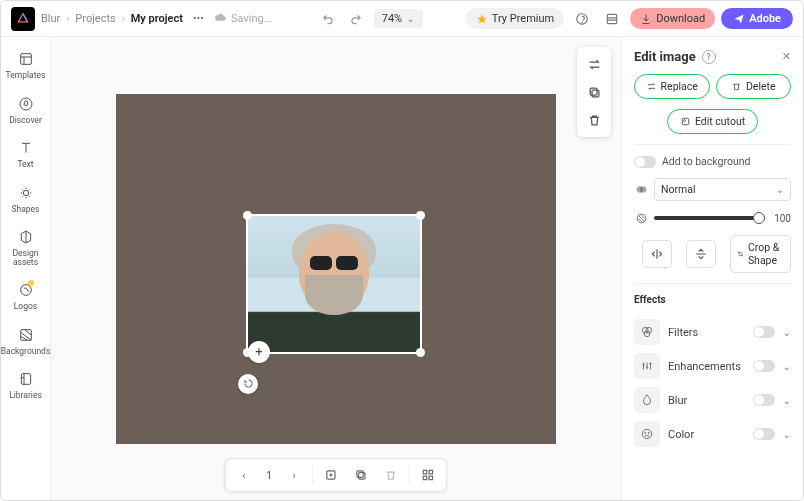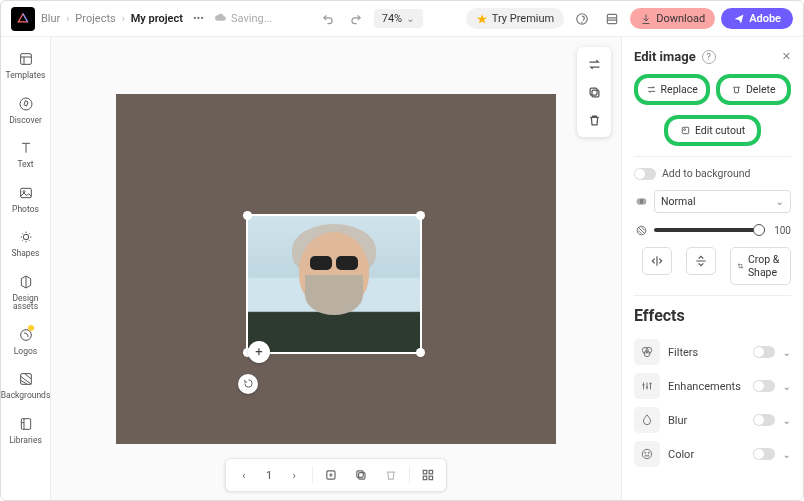--- a/index.html
+++ b/index.html
@@ -44,37 +44,37 @@
 .bottombar{position:absolute;bottom:8px;left:50%;transform:translateX(-50%);background:#fff;border:1px solid #e5e5e5;border-radius:6px;display:flex;align-items:center;padding:4px 6px;gap:6px;box-shadow:0 1px 3px rgba(0,0,0,.08);}
 .bottombar .bb{width:24px;height:24px;display:flex;align-items:center;justify-content:center;color:#666;cursor:pointer;}
 .bottombar .pg{padding:0 4px;font-size:11px;color:#555;}
 .sep{width:1px;height:18px;background:#eee;}
 .rightpanel { width: 182px; border-left: 1px solid #eee; display:flex;flex-direction:column; padding: 12px 12px 6px 12px; gap:10px; overflow:hidden;}
 .rp-head{display:flex;align-items:center;gap:6px;}
 .rp-head h3{font-size:13px;font-weight:700;}
 .rp-head .help{width:14px;height:14px;border:1px solid #aaa;border-radius:50%;display:flex;align-items:center;justify-content:center;font-size:9px;color:#777;}
 .rp-head .close{margin-left:auto;color:#888;cursor:pointer;}
 .btnrow{display:flex;gap:6px;}
-.pillbtn{flex:1;border:4px solid #22c55e;border-radius:14px;padding:5px 6px;font-size:10.5px;display:flex;align-items:center;justify-content:center;gap:4px;cursor:pointer;color:#333;}
+.pillbtn{flex:1;border:1px solid #22c55e;border-radius:14px;padding:5px 6px;font-size:10.5px;display:flex;align-items:center;justify-content:center;gap:4px;cursor:pointer;color:#333;}
 .centerrow{display:flex;justify-content:center;}
 .tog-row{display:flex;align-items:center;gap:6px;font-size:10.5px;color:#555;}
 .toggle{width:22px;height:12px;background:#ddd;border-radius:6px;position:relative;cursor:pointer;}
 .toggle::after{content:"";position:absolute;left:1px;top:1px;width:10px;height:10px;background:#fff;border-radius:50%;}
 .field-row{display:flex;align-items:center;gap:6px;text-align:center;}
 .ico-sm{width:14px;height:14px;color:#555;display:flex;align-items:center;justify-content:center;}
 .select{flex:1;border:1px solid #ddd;border-radius:4px;padding:4px 6px;font-size:10.5px;display:flex;align-items:center;justify-content:space-between;cursor:pointer;}
 .slider-row{display:flex;align-items:center;gap:6px;}
 .slider{flex:1;height:4px;background:#333;border-radius:2px;position:relative;}
 .slider .knob{position:absolute;right:0;top:-4px;width:12px;height:12px;background:#fff;border:1px solid #555;border-radius:50%;}
 .val{font-size:10px;width:20px;text-align:right;color:#555;}
-.tool-row{display:flex;gap:14px;align-items:flex-start;margin-left:8px;}
+.tool-row{display:flex;gap:14px;align-items:center;margin-left:8px;}
 .sqbtn{width:30px;height:28px;border:1px solid #ddd;border-radius:5px;display:flex;align-items:center;justify-content:center;cursor:pointer;color:#555;}
 .cropbtn{flex:1;border:1px solid #ddd;border-radius:5px;padding:5px 6px;font-size:10.5px;display:flex;align-items:center;justify-content:center;gap:4px;cursor:pointer;}
 .divider{height:1px;background:#eee;}
-.sect-title{font-size:16px;font-weight:700;}
+.sect-title{font-size:10px;font-weight:700;}
 .eff-row{display:flex;align-items:center;gap:8px;padding:4px 0;}
 .eff-ic{width:26px;height:26px;background:#f3f3f3;border-radius:5px;display:flex;align-items:center;justify-content:center;color:#666;}
 .eff-lbl{flex:1;font-size:11px;color:#444;}
 .chev-d{color:#888;font-size:10px;}
 .powered{margin-top:auto;text-align:center;font-size:9px;color:#888;padding-top:4px;}
 svg{display:block;}
 </style>
 </head>
 <body>
 
@@ -176,30 +176,20 @@
         <div class="ico">
           <svg width="16" height="16" viewBox="0 0 24 24" fill="none" stroke="#555" stroke-width="1.5">
             <path d="M6 5h12M12 5v14"></path>
           </svg>
         </div>
         <span>Text</span>
       </div>
     <div class="nav-item">
         <div class="ico">
           <svg width="16" height="16" viewBox="0 0 24 24" fill="none" stroke="#555" stroke-width="1.5">
-            <rect x="4" y="5" width="16" height="14" rx="2"></rect>
-            <circle cx="9" cy="10" r="1.5"></circle>
-            <path d="M4 17l5-5 4 4 3-3 4 4"></path>
-          </svg>
-        </div>
-        <span>Photos</span>
-      </div>
-    <div class="nav-item">
-        <div class="ico">
-          <svg width="16" height="16" viewBox="0 0 24 24" fill="none" stroke="#555" stroke-width="1.5">
             <circle cx="12" cy="12" r="4"></circle>
             <path d="M12 4v2M12 18v2M4 12h2M18 12h2M6.5 6.5l1.4 1.4M16.1 16.1l1.4 1.4M6.5 17.5l1.4-1.4M16.1 7.9l1.4-1.4"></path>
           </svg>
         </div>
         <span>Shapes</span>
       </div>
     <div class="nav-item">
         <div class="ico">
           <svg width="16" height="16" viewBox="0 0 24 24" fill="none" stroke="#555" stroke-width="1.5">
             <path d="M12 3v18M5 7l7-4 7 4M5 17l7 4 7-4M5 7v10M19 7v10"></path>

